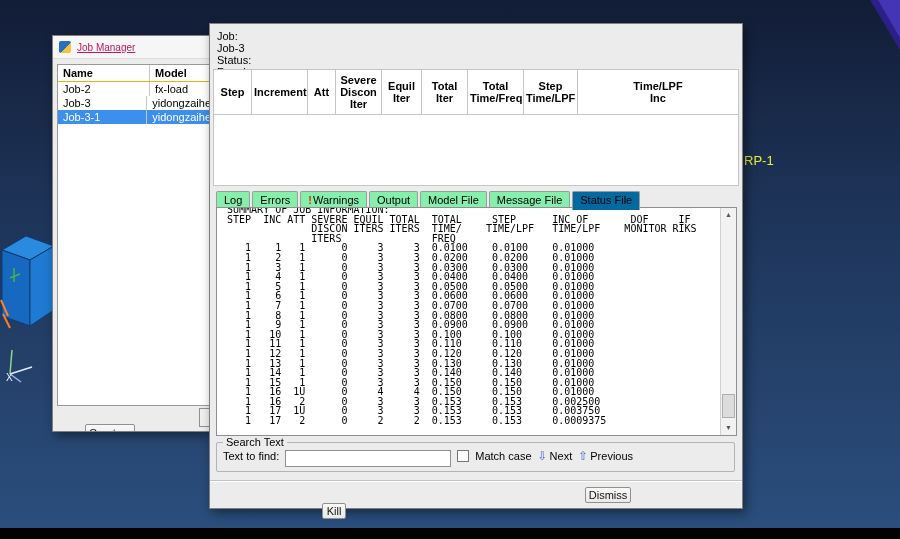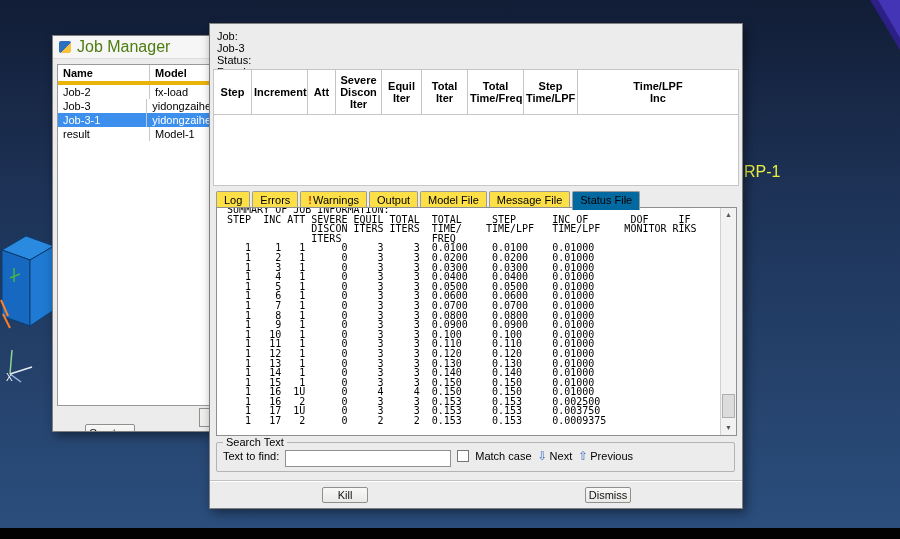--- a/index.html
+++ b/index.html
@@ -7,40 +7,40 @@
          font-family:"Liberation Sans","DejaVu Sans",sans-serif;
          background:linear-gradient(180deg,#121d36 0%,#1d3256 35%,#2b4f7e 100%);}
   
   .corner-tri{position:absolute;right:0;top:0;width:0;height:0;
               border-left:30px solid transparent;border-top:50px solid #2c1f86;}
   .corner-tri-inner{position:absolute;right:0;top:0;width:0;height:0;
               border-left:22px solid transparent;border-top:38px solid #4335b5;}
   .part-cube{position:absolute;left:0;top:222px;}
   .triad{position:absolute;left:2px;top:346px;}
   .triad-x{position:absolute;left:6px;top:372px;color:#eef2f8;font-size:10px;}
-  .rp-label{position:absolute;left:744px;top:163px;color:#e8ef3f;font-size:16px;}
+  .rp-label{position:absolute;left:744px;top:153px;color:#e8ef3f;font-size:13px;}
   .bottom-bar{position:absolute;left:0;top:528px;width:900px;height:11px;background:#020202;}
 
   
   .btn{background:linear-gradient(#f8f8f7,#e9e9e6);border:1px solid #8f8f8f;border-radius:2px;
        font-size:11px;font-family:inherit;color:#111;padding:0;}
   .dlg{position:absolute;background:#ececec;border:1px solid #7f7f7f;
        box-shadow:3px 4px 10px rgba(0,0,0,.45);}
 
   
   .jm{left:52px;top:35px;width:157px;height:395px;overflow:hidden;}
   .jm-title{height:22px;background:#f6f6f6;border-bottom:1px solid #dcdcdc;
             display:flex;align-items:center;}
   .jm-icon{width:12px;height:12px;margin:0 6px;border-radius:2px;
            background:linear-gradient(135deg,#2c6fbe 55%,#f5c33c 55%);}
-  .jm-title-text{font-size:16px;color:#4d7c0f;}
+  .jm-title-text{font-size:10px;color:#be185d;text-decoration:underline;}
   .jm-list{position:absolute;left:4px;top:28px;width:153px;height:340px;background:#fff;
            border:1px solid #9a9a9a;border-right:none;overflow:hidden;}
   .jm-row{display:flex;height:14px;font-size:11px;align-items:center;color:#000;}
-  .jm-header{font-weight:bold;height:16px;border-bottom:4px solid #eab308;}
+  .jm-header{font-weight:bold;height:16px;border-bottom:1px solid #eab308;}
   .jm-c1{width:92px;padding-left:5px;border-right:1px solid #c8c8c8;height:100%;
          display:flex;align-items:center;box-sizing:border-box;}
   .jm-c2{padding-left:5px;flex:1;}
   .jm-row.selected{background:#3d8fee;color:#fff;}
   .jm-create{position:absolute;left:32px;top:388px;width:50px;height:17px;}
   .jm-partial{position:absolute;left:146px;top:372px;width:11px;height:17px;
               background:#f0f0ef;border:1px solid #8f8f8f;border-right:none;}
 
   
   .mon{left:209px;top:23px;width:532px;height:484px;}
@@ -55,21 +55,21 @@
   .mon-jobline{height:20px;padding:6px 0 0 7px;font-size:11px;color:#000;display:flex;flex-direction:column;}
   .mon-jobline .lbl{margin-right:5px;}
   .mon-jobline .val{margin-right:14px;}
   .mon-table{position:absolute;left:3px;top:45px;width:526px;border-collapse:collapse;
              table-layout:fixed;background:#fff;}
   .mon-table th{border:1px solid #c6c6c6;font-size:11px;font-weight:bold;white-space:pre-line;
                 height:42px;text-align:center;vertical-align:middle;padding:1px 2px;color:#000;}
   .mon-table td.empty{height:68px;border:1px solid #c6c6c6;border-top:none;background:#fff;}
   
   .tabs{position:absolute;left:6px;top:166px;height:18px;display:flex;align-items:flex-end;}
-  .tab{font-size:11px;color:#000;padding:2px 7px;background:#fde047;
+  .tab{font-size:11px;color:#000;padding:2px 7px;background:#86efac;
        border:1px solid #9c9c9c;border-bottom:none;margin-right:2px;
        border-radius:2px 2px 0 0;white-space:nowrap;}
   .tab.active{background:#0369a1;position:relative;z-index:3;padding-bottom:4px;margin-bottom:-2px;}
   .warn-prefix{color:#cc3300;font-weight:bold;margin-right:1px;}
   
   .sta-box{position:absolute;left:6px;top:183px;width:519px;height:227px;background:#fff;
            border:1px solid #8f8f8f;overflow:hidden;z-index:2;}
   .sta-pre{position:absolute;left:4px;top:-3px;right:18px;bottom:0;margin:0;
            font-family:"DejaVu Sans Mono",monospace;font-size:10px;line-height:9.6px;color:#000;
            overflow:hidden;white-space:pre;}
@@ -87,21 +87,21 @@
   .search-fs legend{font-size:11px;color:#000;padding:0 3px;}
   .search-row{display:flex;align-items:flex-start;gap:6px;margin-top:0px;font-size:11px;color:#000;}
   .find-input{width:158px;height:15px;border:1px solid #8f8f8f;background:#fff;
               font-size:11px;font-family:inherit;padding:0 3px;}
   .cbx{width:10px;height:10px;border:1px solid #777;background:#fff;display:inline-block;}
   .arrow-ico{color:#3f6fbf;font-size:12px;line-height:11px;}
   .search-btn{display:flex;align-items:center;gap:2px;}
   
   .mon-footer{position:absolute;left:0;right:0;bottom:0;height:27px;
               border-top:1px solid #c2c2c2;box-shadow:inset 0 1px 0 #fff;}
-  .kill-btn{position:absolute;left:112px;top:6px;width:46px;height:16px;}
+  .kill-btn{position:absolute;left:112px;top:22px;width:24px;height:16px;}
   .dismiss-btn{position:absolute;left:375px;top:6px;width:46px;height:16px;}
 </style>
 </head>
 <body>
 
 <div class="stage">
 
   <div class="corner-tri"></div>
   <div class="corner-tri-inner"></div>
 
@@ -139,24 +139,20 @@
         <span class="jm-c1">Job-2</span>
         <span class="jm-c2">fx-load</span>
       </div>
       <div class="jm-row">
         <span class="jm-c1">Job-3</span>
         <span class="jm-c2">yidongzaihe</span>
       </div>
       <div class="jm-row selected">
         <span class="jm-c1">Job-3-1</span>
         <span class="jm-c2">yidongzaihe</span>
-      </div>
-      <div class="jm-row">
-        <span class="jm-c1">result</span>
-        <span class="jm-c2">Model-1</span>
       </div>
     </div>
     <button class="btn jm-create">Create...</button>
     <div class="jm-partial"></div>
   </div>
 
   <div class="dlg mon">
 
     <div class="mon-jobline">
       <span class="lbl">Job:</span>

